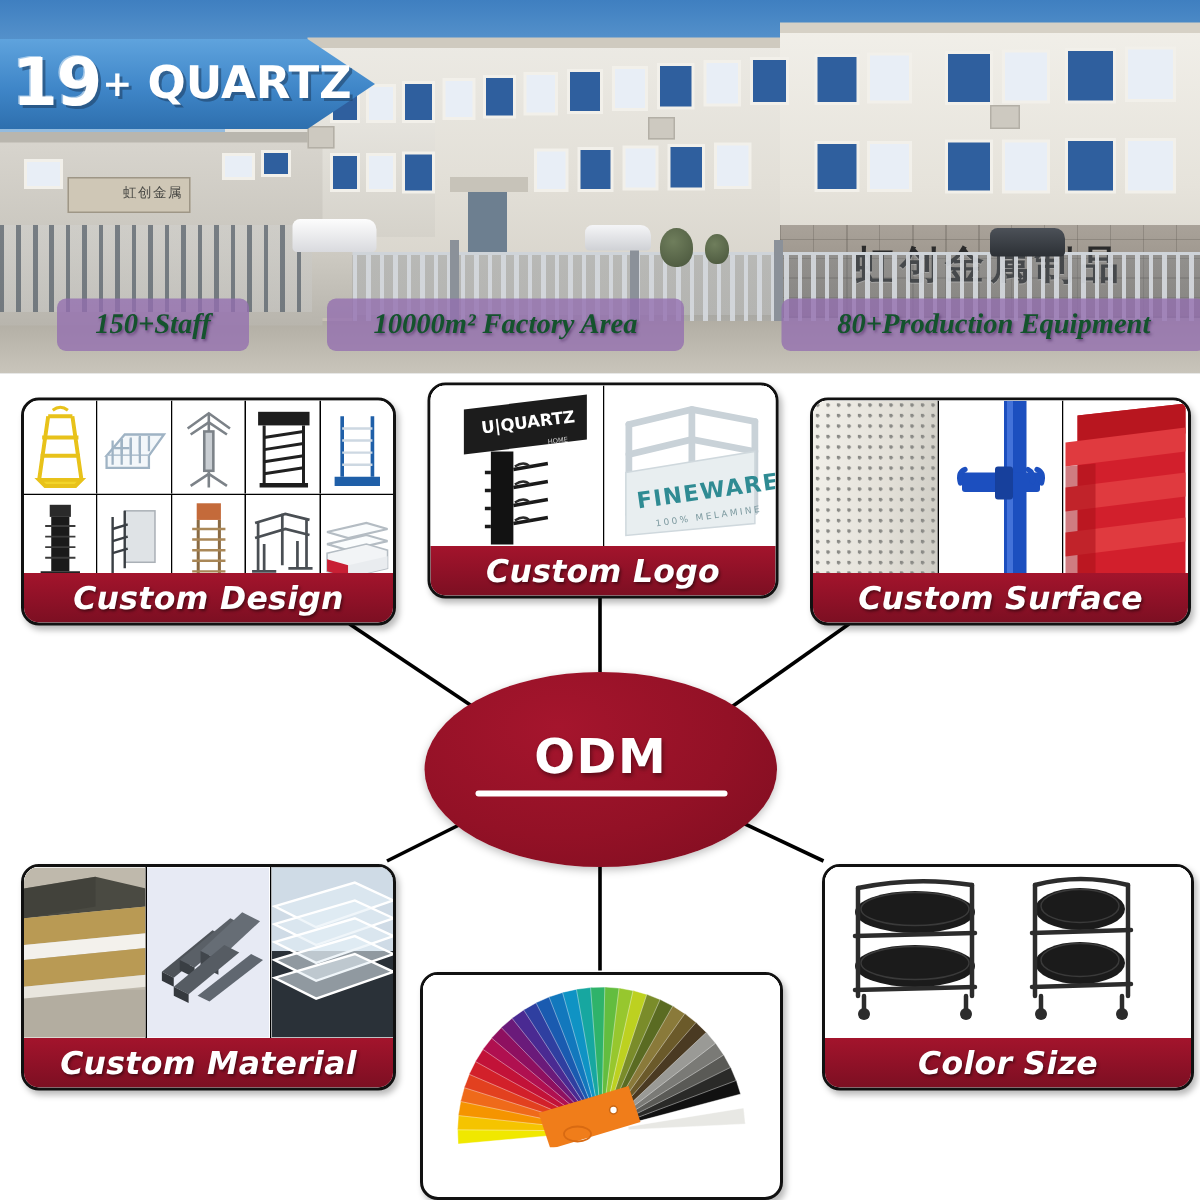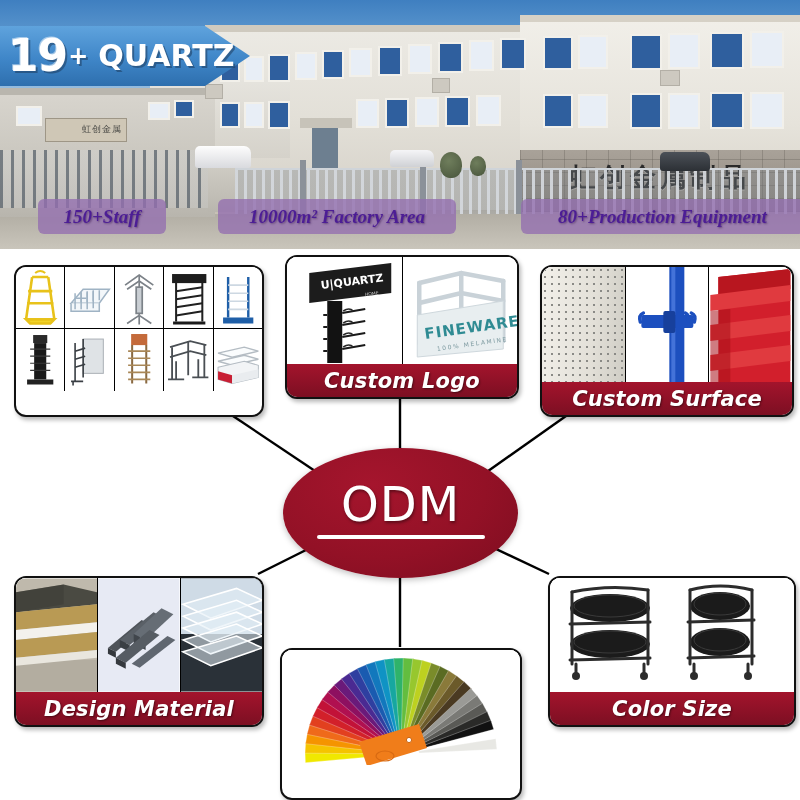--- a/index.html
+++ b/index.html
@@ -92,21 +92,21 @@
      text-shadow:2px 2px 0 rgba(30,60,95,.55);}
   .yWord{font-family:"DejaVu Sans",sans-serif;font-size:30px;font-weight:700;color:#ffffff;
      margin-left:10px;letter-spacing:0px;line-height:1;
      text-shadow:2px 2px 0 rgba(30,60,95,.55);}
 
   
   .badge{position:absolute;top:199px;height:35px;border-radius:6px;
      background:rgba(147,110,176,.78);
      display:flex;align-items:center;justify-content:center;
      font-family:"Liberation Serif",serif;font-style:italic;font-weight:700;
-     color:#4c1d95;font-size:19px;white-space:nowrap;
+     color:#14532d;font-size:19px;white-space:nowrap;
      text-shadow:1px 1px 2px rgba(60,30,80,.55);}
   #badge0{left:38px;width:128px;}
   #badge1{left:218px;width:238px;}
   #badge2{left:505px;width:283px;margin-left:16px;}
 
   
   .diagram{position:absolute;left:0;top:249px;width:800px;height:551px;background:#ffffff;}
   svg.lines{position:absolute;left:0;top:0;width:800px;height:551px;pointer-events:none;}
 
   
@@ -135,22 +135,22 @@
   .gridRow{flex:1;display:flex;border-bottom:1.5px solid #000;}
   .gridRow:last-child{border-bottom:none;}
   .gcell{flex:1;border-right:1.5px solid #000;position:relative;background:#fff;overflow:hidden;}
   .gcell:last-child{border-right:none;}
 
   
   .ellipse{position:absolute;left:283px;top:199px;width:235px;height:130px;
      background:radial-gradient(ellipse at 38% 28%, #a5152d 0%, #931126 55%, #7d0d20 100%);
      border-radius:50%;display:flex;flex-direction:column;align-items:center;
      justify-content:center;box-shadow:0 2px 6px rgba(0,0,0,.25);}
-  .ellipse .odm,.ellipse .oem{font-family:"DejaVu Sans",sans-serif;font-weight:400;
-     color:#fff;font-size:48px;line-height:1;letter-spacing:1px;
+  .ellipse .odm,.ellipse .oem{font-family:"DejaVu Sans",sans-serif;font-weight:700;
+     color:#fff;font-size:32px;line-height:1;letter-spacing:1px;
      text-shadow:1px 2px 3px rgba(0,0,0,.4);}
   .ellDiv{width:168px;height:4px;background:#fff;margin:7px 0;border-radius:2px;}
 </style>
 </head>
 <body>
 
 <div id="page">
 
   <div class="hero">
     <div class="sky"></div>
@@ -364,20 +364,23 @@
               <g stroke="#b4bcc3" stroke-width="1.4" fill="#fafcfd">
                 <path d="M4 22 L30 16 L44 20 L18 26 Z"></path>
                 <path d="M4 30 L30 24 L44 28 L18 34 Z"></path>
               </g>
               <path d="M4 36 L30 30 L44 34 L44 46 L18 52 L4 48 Z" fill="#f2f4f6" stroke="#b4bcc3"></path>
               <path d="M4 40 L18 44 L18 52 L4 48 Z" fill="#c81f34"></path>
               <path d="M18 44 L44 38 L44 46 L18 52 Z" fill="#e9ecef"></path>
             </svg>
           </div>
         </div>
+      </div>
+      <div class="cardLabel">
+        <span>Custom Design</span>
       </div>
     </div>
 
     <div class="card" id="cardLogo">
       <div class="cardImgs" style="height:107px;">
         <div class="tile">
           <svg viewBox="0 0 114 107" width="100%" height="100%">
             <rect width="114" height="107" fill="#fff"></rect>
             <path d="M22 16 L104 6 L104 36 L22 46 Z" fill="#1c1c1c"></path>
             <text x="34" y="32" font-family="DejaVu Sans, sans-serif" font-size="11" fill="#ffffff" font-weight="700" transform="rotate(-7 34 32)">U|QUARTZ</text>
@@ -493,21 +496,21 @@
               <path d="M2 26 L56 10 L82 22 L30 40 Z"></path>
               <path d="M2 38 L56 22 L82 34 L30 52 Z"></path>
               <path d="M2 50 L56 34 L82 46 L30 64 Z"></path>
               <path d="M2 62 L56 46 L82 58 L30 76 Z"></path>
               <path d="M2 74 L56 58 L82 70 L30 88 Z"></path>
             </g>
           </svg>
         </div>
       </div>
       <div class="cardLabel">
-        <span>Design Material</span>
+        <span>Custom Material</span>
       </div>
     </div>
 
     <div class="card" id="cardColor">
       <div class="cardImgs" style="height:115px;background:#fff;">
         <div class="tile" style="border-right:none;">
           <svg viewBox="0 0 234 115" width="100%" height="100%">
             <rect width="234" height="115" fill="#ffffff"></rect>
             <g id="fan-blades" transform="translate(117,104)">
                 <path d="M-17.92591917508747,1.631386443560035 L-95.60490226713316,8.700727698986853 L-95.97894561358517,-2.01047230880224 L-17.99605230254722,-0.37696355790041997 Z" fill="#f0e800" stroke="rgba(255,255,255,.55)" stroke-width="0.5"></path>

